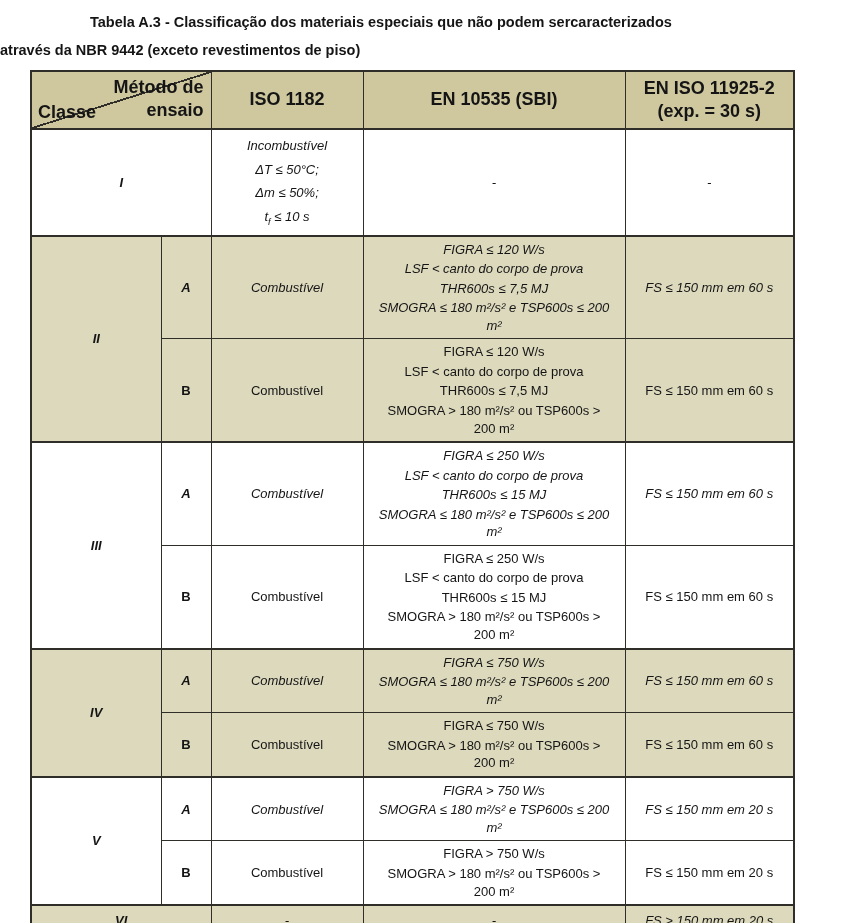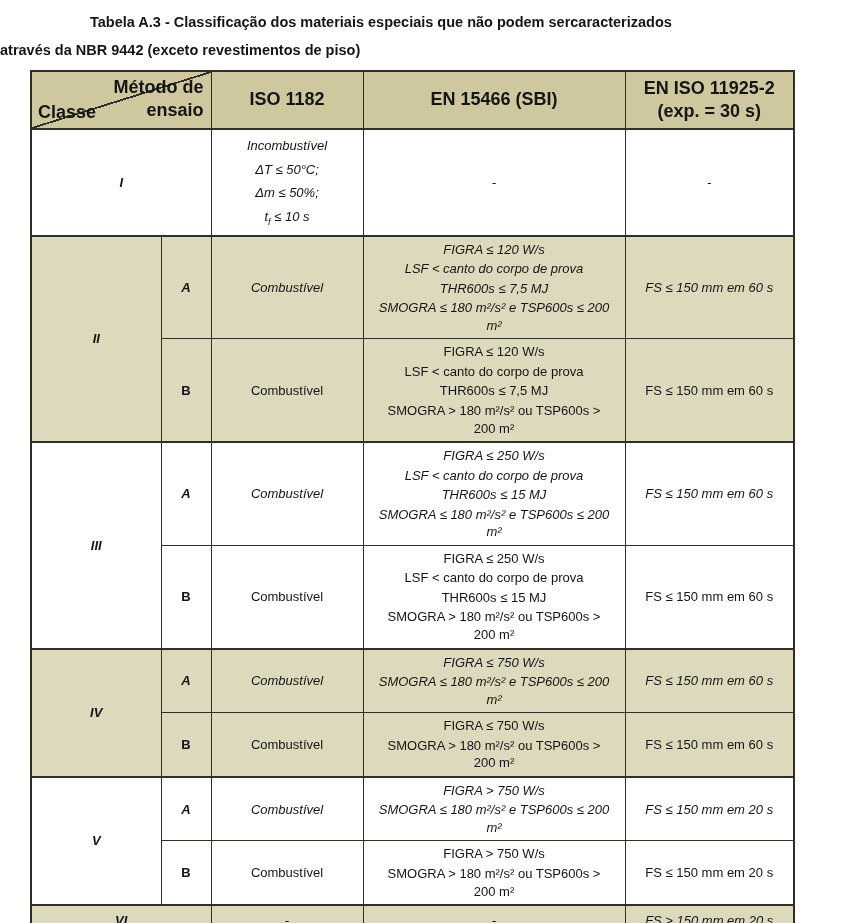--- a/index.html
+++ b/index.html
@@ -101,21 +101,21 @@
         <tr class="header-row">
       <th colspan="2" class="corner">
         <div class="diag"></div>
         <div class="corner-top">
               <div class="ln">Método de</div>
               <div class="ln">ensaio</div>
             </div>
         <div class="corner-bottom">Classe</div>
       </th>
       <th>ISO 1182</th>
-      <th>EN 15466 (SBI)</th>
+      <th>EN 10535 (SBI)</th>
       <th>
             <div class="ln">EN ISO 11925-2</div>
             <div class="ln">(exp. = 30 s)</div>
           </th>
     </tr>
 
     <tr class="white group-top h104">
       <td colspan="2" class="bold">I</td>
       <td class="lines iso-lines">
             <div class="ln">Incombustível</div>

